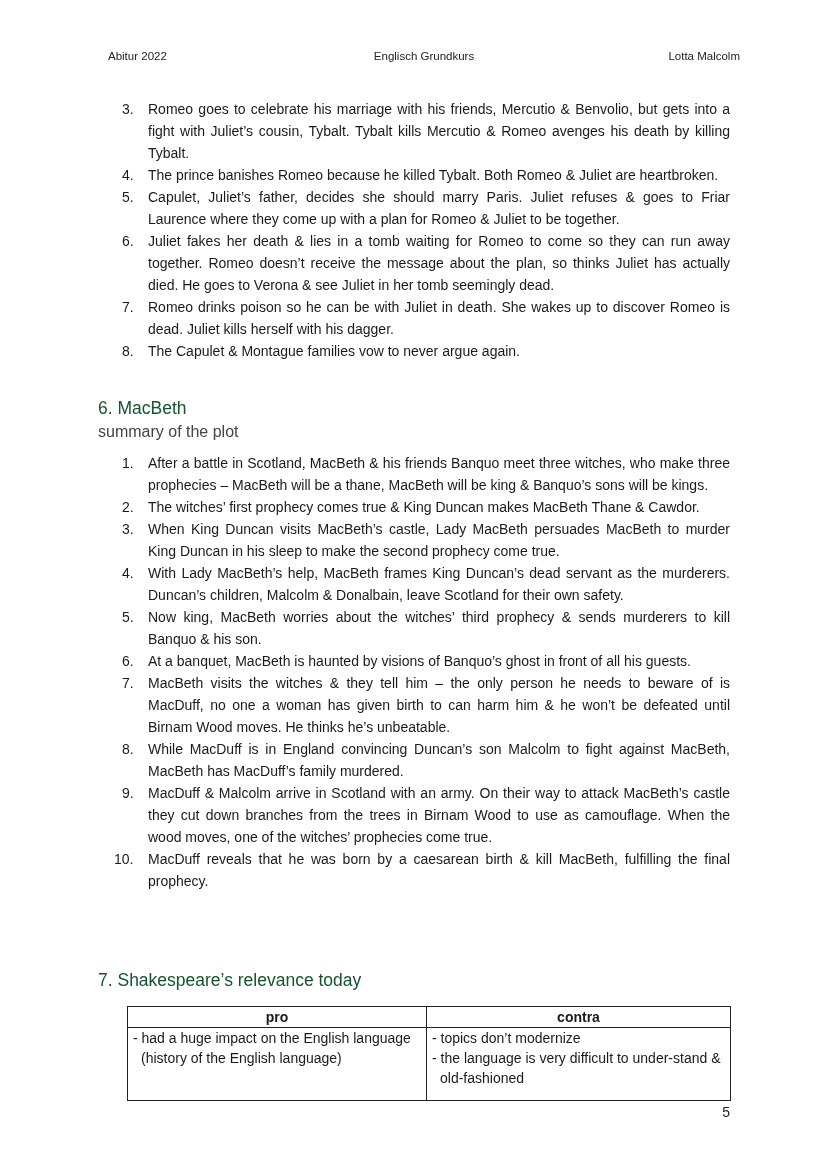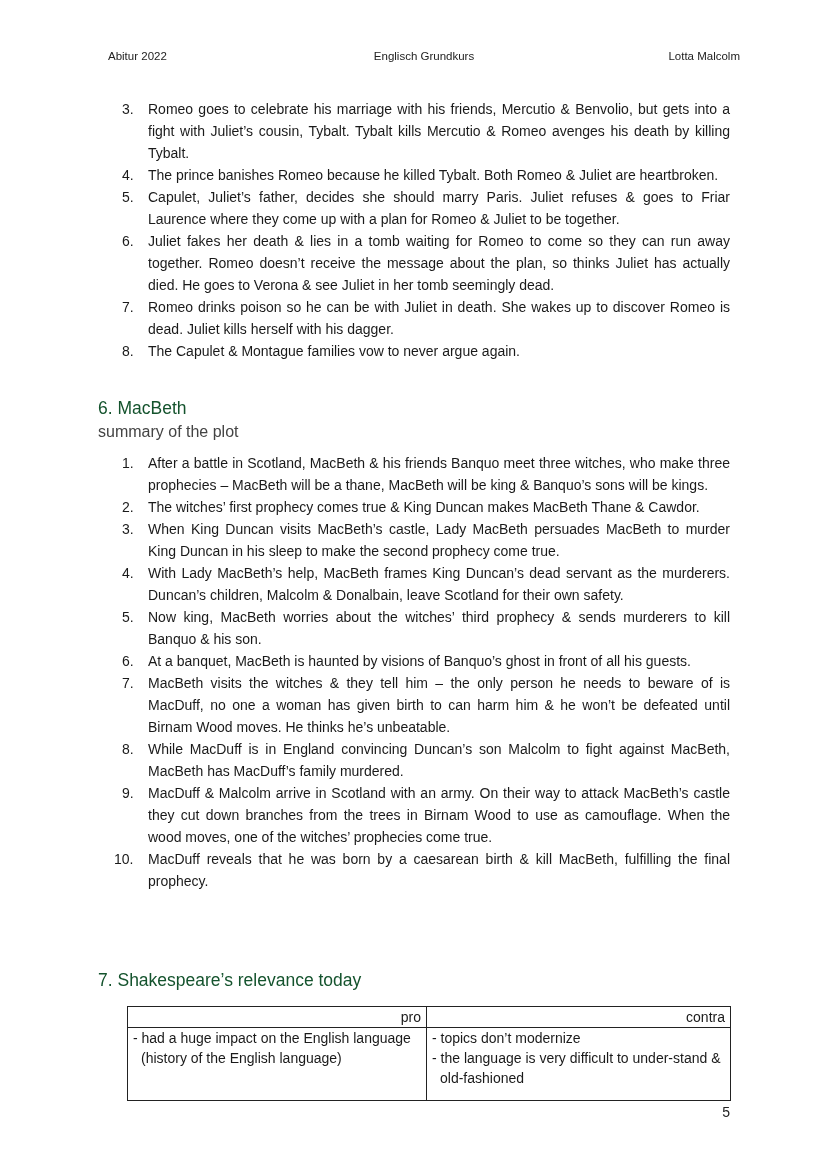--- a/index.html
+++ b/index.html
@@ -37,21 +37,21 @@
   #macbeth-sub { top: 423px; }
   #relevance-title { top: 970px; }
 
   table.rel {
     position: absolute; top: 1006px; left: 127px; width: 604px;
     border-collapse: collapse; font-size: 14px; line-height: 20px;
   }
   table.rel th, table.rel td {
     border: 1.5px solid #222; vertical-align: top; padding: 0 5px;
   }
-  table.rel th { font-weight: normal; text-align: right; height: 20px; }
+  table.rel th { font-weight: bold; text-align: center; height: 20px; }
   table.rel td { padding-bottom: 12px; }
   table.rel td .item { padding-left: 8px; text-indent: -8px; }
   table.rel col.c1 { width: 299px; }
 
   .page-num {
     position: absolute; top: 1104px; right: 98px; font-size: 14px; color: #222;
   }
 </style>
 </head>
 <body>

